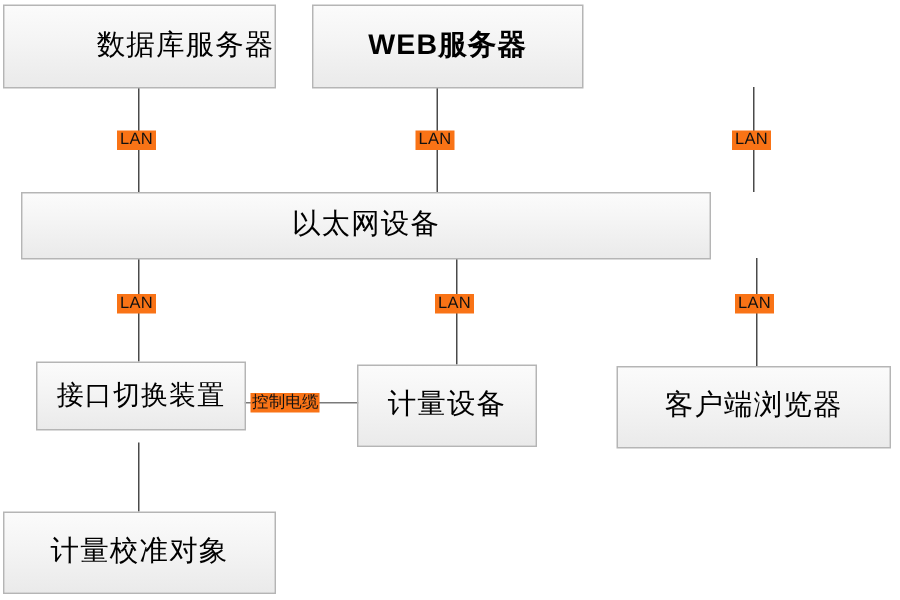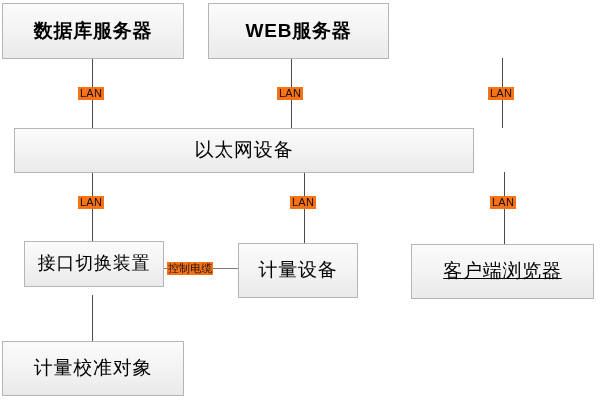--- a/index.html
+++ b/index.html
@@ -29,21 +29,21 @@
     text-align: center;
     line-height: 1.1;
     box-shadow: 0 0 0 0 rgba(0,0,0,0);
   }
   .node .label {
     display: block;
     letter-spacing: 0.04em;
   }
 
   
-  .n-db      { font-size: 19px; font-weight: 700; }
+  .n-db      { font-size: 19px; font-weight: 400; justify-content: flex-end; }
   .n-web     { font-size: 19px; font-weight: 700; }
   .n-ctrl    { font-size: 19px; font-weight: 400; }
   .n-eth     { font-size: 19px; font-weight: 400; }
   .n-switch  { font-size: 18px; font-weight: 400; }
   .n-meter   { font-size: 19px; font-weight: 400; }
   .n-client  { font-size: 19px; font-weight: 400; }
   .n-object  { font-size: 19px; font-weight: 400; }
 
   
   .vline {
@@ -127,21 +127,21 @@
   </div>
 
   <div class="node n-switch" style="left:24px; top:241px; width:140px; height:46px;">
     <span class="label">接口切换装置</span>
   </div>
 
   <div class="node n-meter" style="left:238px; top:243px; width:120px; height:55px;">
     <span class="label">计量设备</span>
   </div>
 
-  <div class="node n-client" style="left:411px; top:244px; width:183px; height:55px;text-decoration:underline;">
+  <div class="node n-client" style="left:411px; top:244px; width:183px; height:55px;">
     <span class="label">客户端浏览器</span>
   </div>
 
   <div class="node n-object" style="left:2px; top:341px; width:182px; height:55px;">
     <span class="label">计量校准对象</span>
   </div>
 
 </div>
 
 </body></html>

